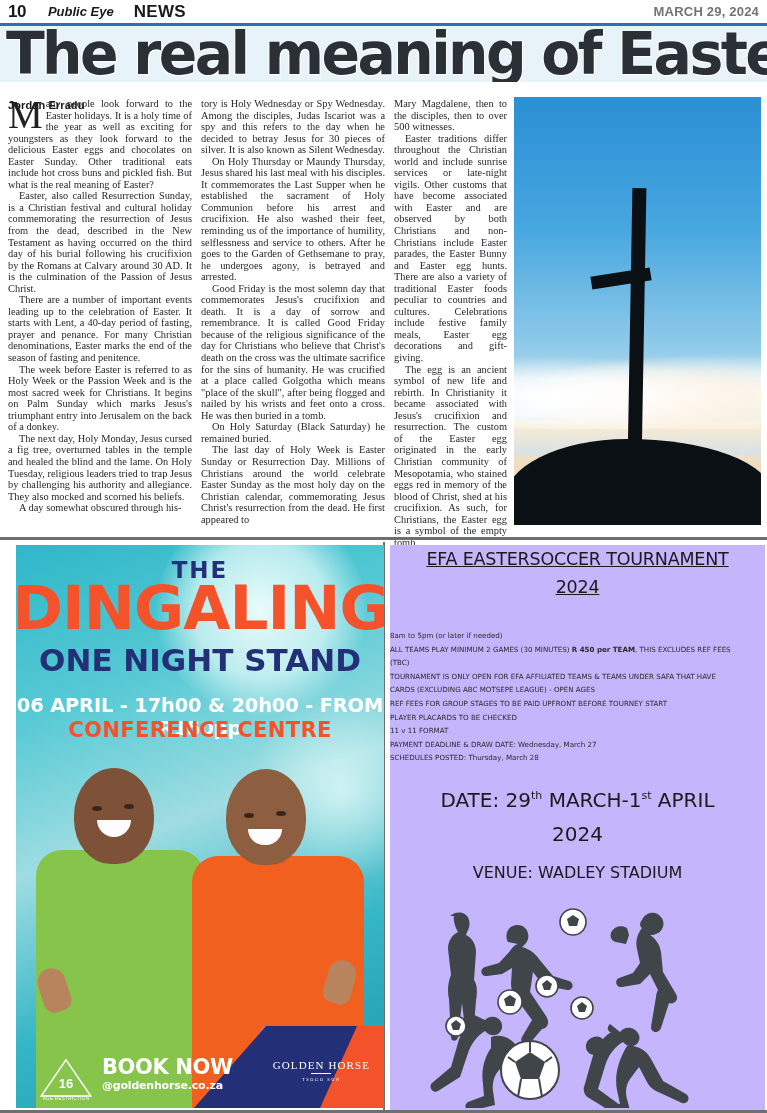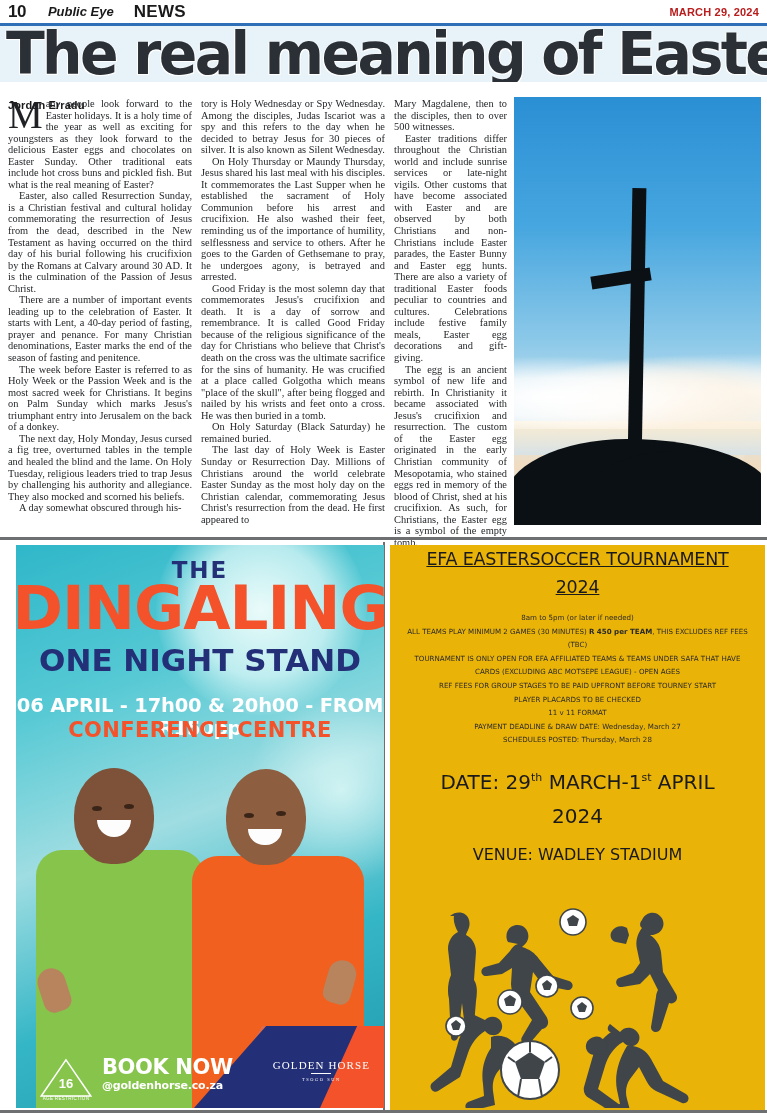--- a/index.html
+++ b/index.html
@@ -14,21 +14,21 @@
   
   .masthead {
     position: absolute; top: 0; left: 0; width: 767px; height: 23px;
     display: flex; align-items: center;
     font-family: "Liberation Sans", sans-serif;
     padding: 0 8px;
   }
   .folio { font-size: 17px; font-weight: bold; color: #1a1a1a; letter-spacing: -0.5px; }
   .pub-name { font-size: 13px; font-weight: bold; font-style: italic; color: #1a1a1a; margin-left: 22px; }
   .section-name { font-size: 17px; font-weight: bold; color: #1a1a1a; margin-left: 20px; letter-spacing: 0.3px; }
-  .issue-date { margin-left: auto; font-size: 11px; font-weight: bold; color: #b91c1c; letter-spacing: 0.2px; }
+  .issue-date { margin-left: auto; font-size: 13px; font-weight: bold; color: #737373; letter-spacing: 0.2px; }
   .masthead-rule { position: absolute; top: 23px; left: 0; width: 767px; height: 3px; background: #2e6fb7; }
 
   
   .headline-band {
     position: absolute; top: 26px; left: 0; width: 767px; height: 56px;
     background: #e8f3f9; overflow: hidden;
   }
   .headline {
     font-family: "DejaVu Sans", sans-serif;
     font-weight: bold;
@@ -220,31 +220,31 @@
   .book-now .bn2 { font-size: 11px; font-weight: bold; letter-spacing: -0.2px; }
   .gh-logo {
     position: absolute; right: 14px; bottom: 26px; text-align: center;
     font-family: "Liberation Serif", serif; color: #ffffff;
   }
   .gh-logo .gh1 { font-size: 11px; letter-spacing: 1.1px; }
   .gh-logo .gh2 { font-size: 4.4px; letter-spacing: 1.6px; margin-top: 3px; }
   .gh-logo .gh-div { width: 20px; height: 1px; background: #fff; margin: 2px auto; }
 
   
-  .efa { position: absolute; top: 545px; left: 390px; width: 375px; height: 565px; background: #eab308; }
+  .efa { position: absolute; top: 545px; left: 390px; width: 375px; height: 565px; background: #c4b5fd; }
   .efa-title {
     text-align: center;
     font-family: "DejaVu Sans", sans-serif;
     font-size: 17.5px; color: #1a1a1a; letter-spacing: -0.2px;
     line-height: 28px;
   }
   .efa-title span { text-decoration: underline; }
   .efa-title .t2 { display: block; }
   .efa-details {
-    margin-top: 10px; text-align: center;
+    margin-top: 28px; text-align: left;
     font-family: "DejaVu Sans", sans-serif;
     font-size: 7.1px; color: #2a2a2a; line-height: 13.6px;
   }
   .efa-details b { font-weight: bold; }
   .efa-details .email { color: #2a5fc7; text-decoration: underline; }
   .efa-date {
     margin-top: 14px; text-align: center;
     font-family: "DejaVu Sans", sans-serif;
     font-size: 20px; color: #1a1a1a; line-height: 34px;
   }

